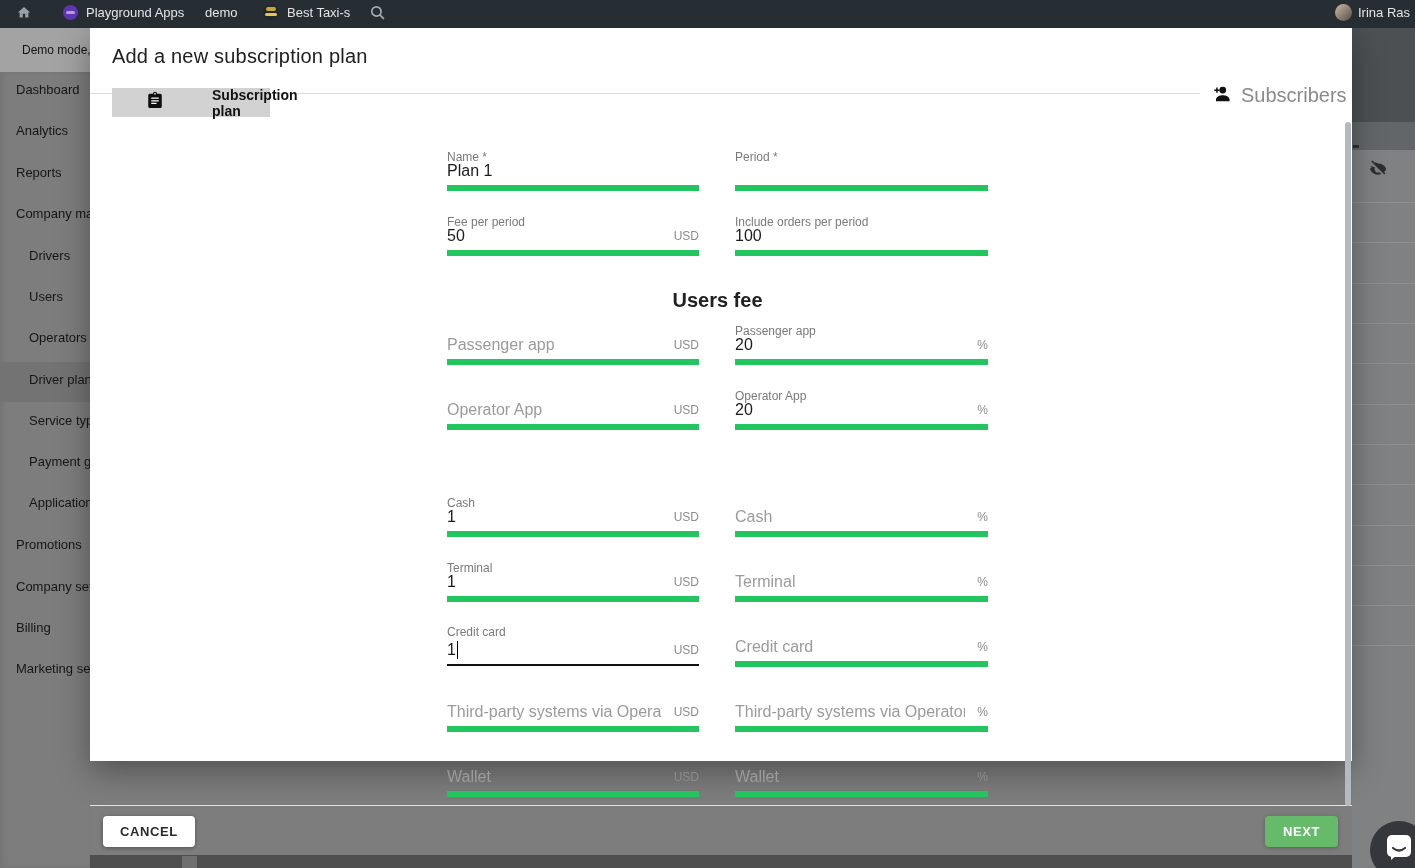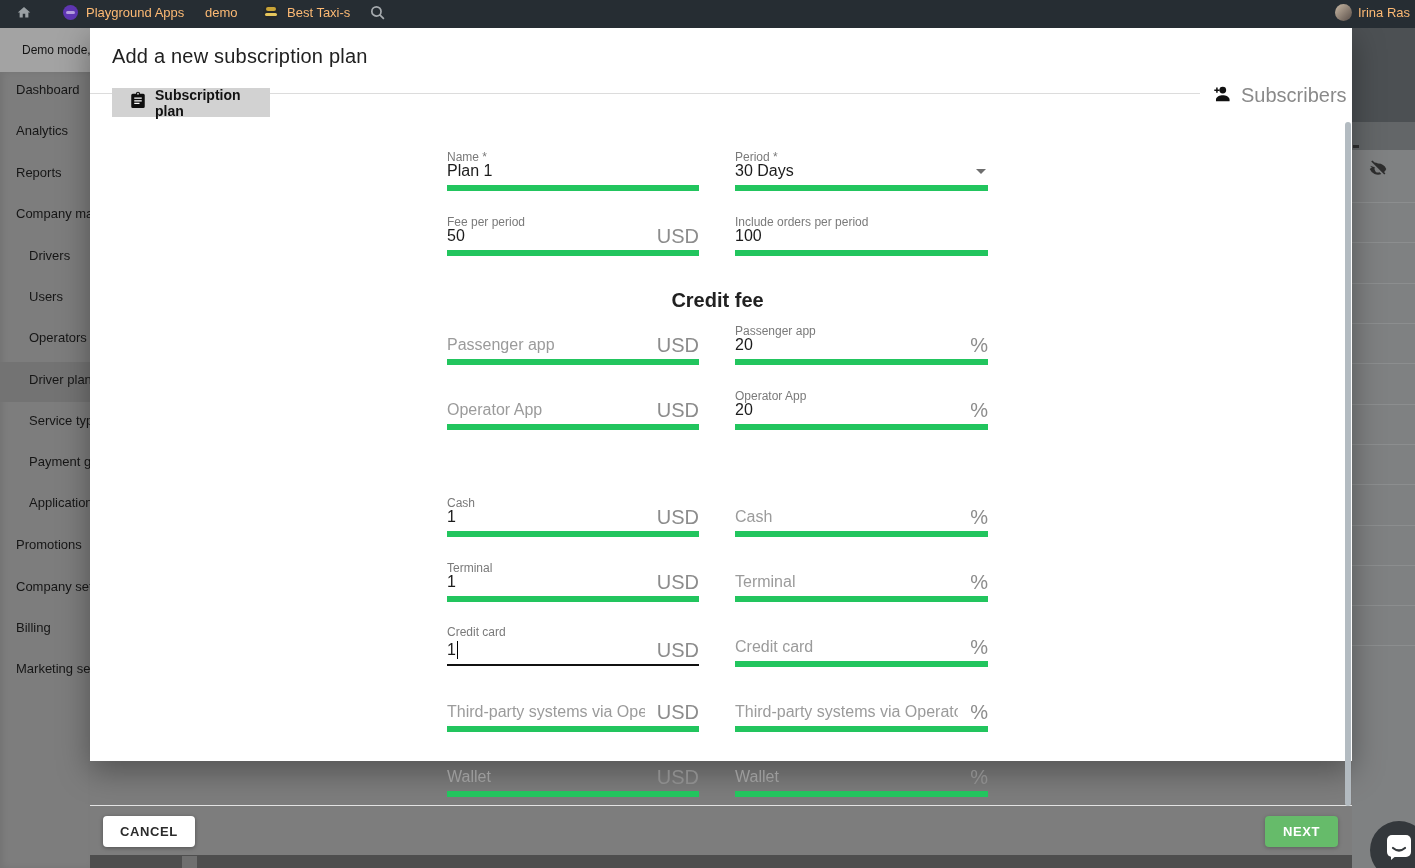--- a/index.html
+++ b/index.html
@@ -2,21 +2,21 @@
 <html><head>
 <meta charset="utf-8">
 <style>
   * { margin:0; padding:0; box-sizing:border-box; }
   html,body { width:1415px; height:868px; overflow:hidden; }
   body { font-family:"Liberation Sans", sans-serif; }
   #screen { position:relative; width:1415px; height:868px; background:#7d7d7d; overflow:hidden; }
 
   
   .topbar { position:absolute; left:0; top:0; width:1415px; height:28px; background:#262d33; z-index:50; }
-  .topbar .tb { position:absolute; top:0; height:24px; display:flex; align-items:center; color:#fdba74; font-size:13px; }
+  .topbar .tb { position:absolute; top:0; height:24px; display:flex; align-items:center; color:#e5e5e5; font-size:13px; }
   .tb-home { left:16px; }
   .tb-brandicon { left:63px; }
   .tb-brand { left:86px; }
   .tb-env { left:205px; }
   .tb-taxiicon { left:263px; }
   .tb-company { left:287px; }
   .tb-search { left:369px; }
   .tb-avatar { left:1335px; }
   .tb-user { left:1358px; color:#c6c9cb; }
   .dot-purple { width:15px; height:15px; border-radius:50%; background:#5e35b1; position:relative; }
@@ -40,33 +40,33 @@
   .rb-dash { position:absolute; left:1px; top:117px; width:6px; height:3px; background:#2e2e2e; }
   .rb-line { position:absolute; left:0; width:63px; height:1px; background:#8c8e8f; }
   .rb-eye { position:absolute; left:14px; top:130px; }
   .bottomband { position:absolute; left:90px; top:855px; width:1262px; height:13px; background:#4e4e4e; z-index:1; }
   .bottomband .patch { position:absolute; left:92px; top:1px; width:15px; height:12px; background:#6f6f6f; }
 
   
   .modal { position:absolute; left:90px; top:28px; width:1262px; height:733px; background:#ffffff; z-index:10; box-shadow:0 10px 30px rgba(0,0,0,0.35); }
   .modal-title { position:absolute; left:22px; top:17px; font-size:20px; font-weight:500; color:#212121; letter-spacing:0.2px; }
   .tab-divider { position:absolute; left:0; top:65px; width:1110px; height:1px; background:#dcdcdc; }
-  .tab { position:absolute; left:22px; top:60px; width:158px; height:29px; background:#d2d2d2; display:flex; align-items:center; padding-left:17px; }
+  .tab { position:absolute; left:22px; top:60px; width:158px; height:29px; background:#d2d2d2; display:flex; align-items:center; padding-left:34px;gap:40px; }
   .tab-label { font-size:14px; font-weight:bold; color:#121212; margin-left:8px; }
   .subscribers { position:absolute; left:1121px; top:55px; height:24px; display:flex; align-items:center; gap:9px; }
   .subscribers .sub-label { font-size:20px; color:#8a8a8a; }
 
   
   .fld { position:absolute; height:41px; border-bottom:6px solid #22c55e; }
   .fld.focused { border-bottom:2px solid #111111; }
   .lbl { position:absolute; left:0; top:0; font-size:12px; color:#7a7a7a; white-space:nowrap; }
   .vrow { position:absolute; left:0; right:0; bottom:3px; height:22px; display:flex; align-items:center;justify-content:flex-end; }
   .val { font-size:16px; color:#1c1c1c; white-space:nowrap; overflow:hidden; flex:1; }
   .val.ph { color:#9b9b9b; text-overflow:clip; }
-  .sfx { font-size:20px; color:#8c8c8c; margin-left:12px; flex:none; }
+  .sfx { font-size:12px; color:#8c8c8c; margin-left:12px; flex:none; }
   .caret { display:inline-block; width:1.5px; height:18px; background:#000; vertical-align:middle; margin-left:1px; }
   .dd-arrow { flex:none; width:0; height:0; border-left:5px solid transparent; border-right:5px solid transparent; border-top:5px solid #6e6e6e; margin-right:2px; }
   .section-h { position:absolute; left:357px; width:541px; text-align:center; font-size:20px; font-weight:bold; color:#212121; }
 
   
   .footer-divider { position:absolute; left:0; top:777px; width:1262px; height:1px; background:#e3e3e3; }
   .btn { position:absolute; top:788px; height:31px; border:none; border-radius:4px; font-family:"Liberation Sans",sans-serif; font-size:13px; font-weight:bold; letter-spacing:0.6px; cursor:pointer; }
   .btn-cancel { left:13px; padding:0 17px; background:#ffffff; color:#2b2b2b; box-shadow:0 1px 4px rgba(0,0,0,0.35); }
   .btn-next { right:14px; padding:0 18px; background:#66bb6a; color:#ffffff; box-shadow:0 1px 4px rgba(0,0,0,0.25); }
 
@@ -177,41 +177,37 @@
     </div>
 
     <div class="fld" style="left:357px; top:122px; width:252px">
       <div class="lbl">Name *</div>
       <div class="vrow">
           <span class="val">Plan 1</span>
         </div>
     </div>
     <div class="fld" style="left:645px; top:122px; width:253px">
       <div class="lbl">Period *</div>
-      <div class="vrow">
-        <span class="val">30 Days</span>
-        <span class="dd-arrow"></span>
-      </div>
     </div>
 
     <div class="fld" style="left:357px; top:187px; width:252px">
       <div class="lbl">Fee per period</div>
       <div class="vrow">
         <span class="val">50</span>
         <span class="sfx">USD</span>
       </div>
     </div>
     <div class="fld" style="left:645px; top:187px; width:253px">
       <div class="lbl">Include orders per period</div>
       <div class="vrow">
           <span class="val">100</span>
         </div>
     </div>
 
-    <div class="section-h" style="top:261px">Credit fee</div>
+    <div class="section-h" style="top:261px">Users fee</div>
 
     <div class="fld" style="left:357px; top:296px; width:252px">
       <div class="vrow">
         <span class="val ph">Passenger app</span>
         <span class="sfx">USD</span>
       </div>
     </div>
     <div class="fld" style="left:645px; top:296px; width:253px">
       <div class="lbl">Passenger app</div>
       <div class="vrow">

